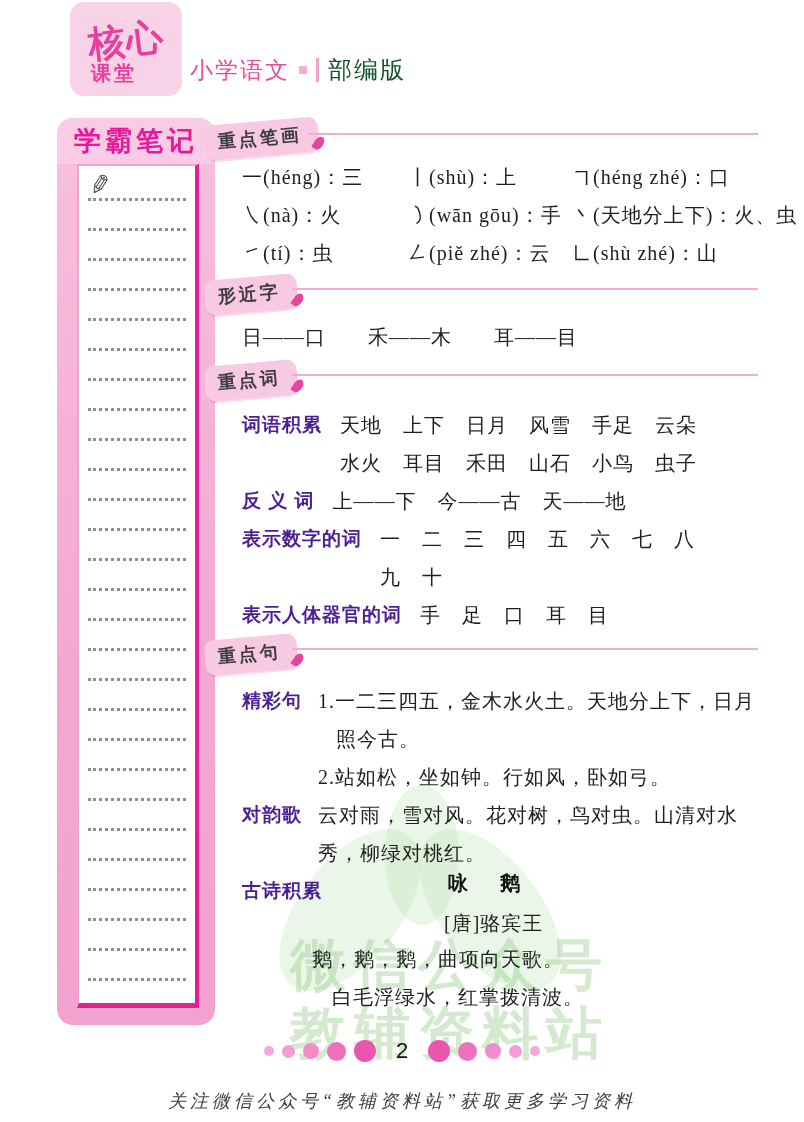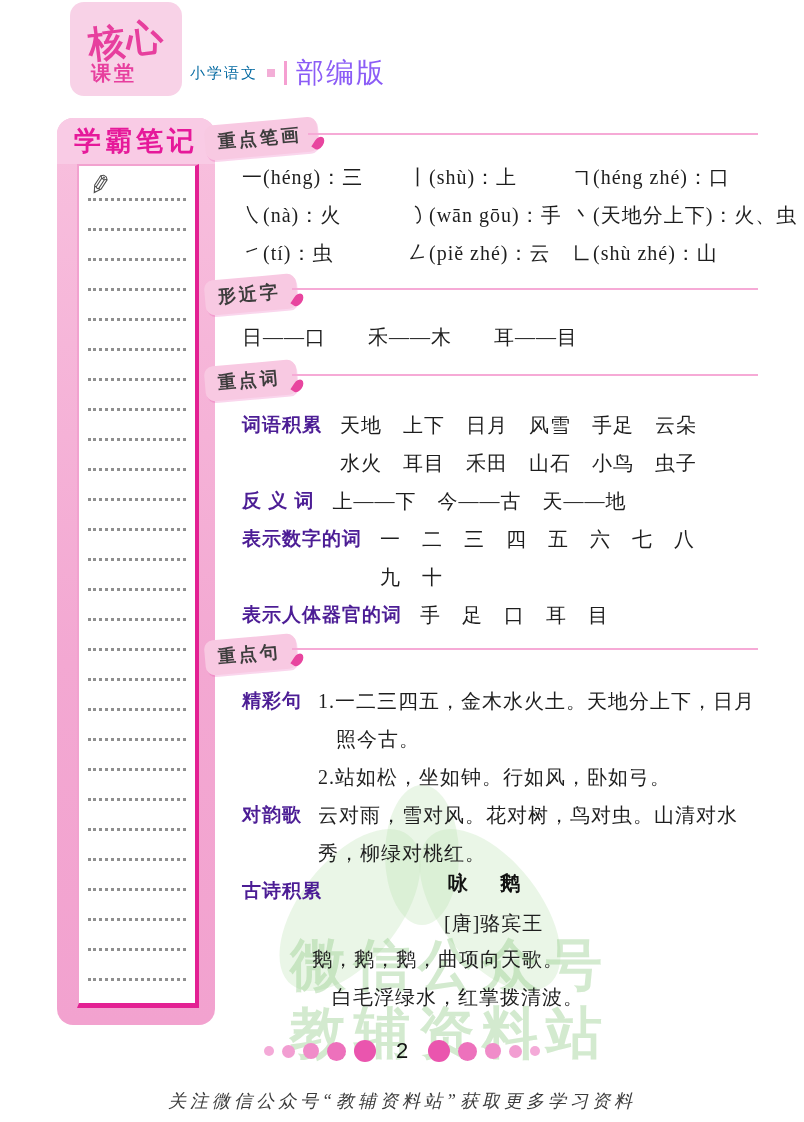--- a/index.html
+++ b/index.html
@@ -5,24 +5,24 @@
   html,body{margin:0;padding:0;background:#fff;}
   .page{position:relative;width:804px;height:1122px;background:#ffffff;overflow:hidden;
         font-family:"Liberation Sans",sans-serif;color:#222;}
 
   
   .logo{position:absolute;left:70px;top:2px;width:112px;height:94px;background:#f8d2e7;border-radius:14px;}
   .logo-l1{position:absolute;left:8px;top:14px;width:96px;text-align:center;font-size:37px;font-weight:700;
            color:#e73f9e;transform:rotate(-7deg);letter-spacing:1px;}
   .logo-l2{position:absolute;left:0;top:58px;width:88px;text-align:center;font-size:20px;font-weight:700;color:#e73f9e;letter-spacing:3px;}
   .hdr{position:absolute;left:190px;top:54px;display:flex;align-items:center;gap:9px;}
-  .hdr-subject{font-size:15px;color:#0369a1;letter-spacing:2px;font-family:Liberation Serif, serif;}
+  .hdr-subject{font-size:23px;color:#ec4899;letter-spacing:2px;font-family:Liberation Serif, serif;}
   .hdr-square{width:8px;height:8px;background:#f3aed7;}
   .hdr-bar{width:3px;height:24px;background:#f59fd1;}
-  .hdr-edition{font-size:28px;color:#8b5cf6;letter-spacing:2px;}
+  .hdr-edition{font-size:24px;color:#14532d;letter-spacing:2px;}
 
   
   .sidebar{position:absolute;left:57px;top:118px;width:158px;height:907px;z-index:1;
            background:linear-gradient(180deg,#f8c0de 0%,#f3a8d2 60%,#f2a2cf 100%);border-radius:16px;}
   .sb-band{height:46px;background:#f9cbe5;border-radius:16px 16px 0 0;display:flex;align-items:center;justify-content:center;}
   .sb-title{font-size:27px;font-weight:700;color:#e6199a;letter-spacing:4px;}
   .notes{position:absolute;left:20px;top:46px;width:122px;height:844px;box-sizing:border-box;background:#fff;
          border:2px solid #f2a2cf;border-right:4px solid #e32093;border-bottom:5px solid #e32093;
          padding:20px 9px 0 9px;}
   .pencil{position:absolute;left:10px;top:4px;font-size:26px;color:#4e4e4e;

